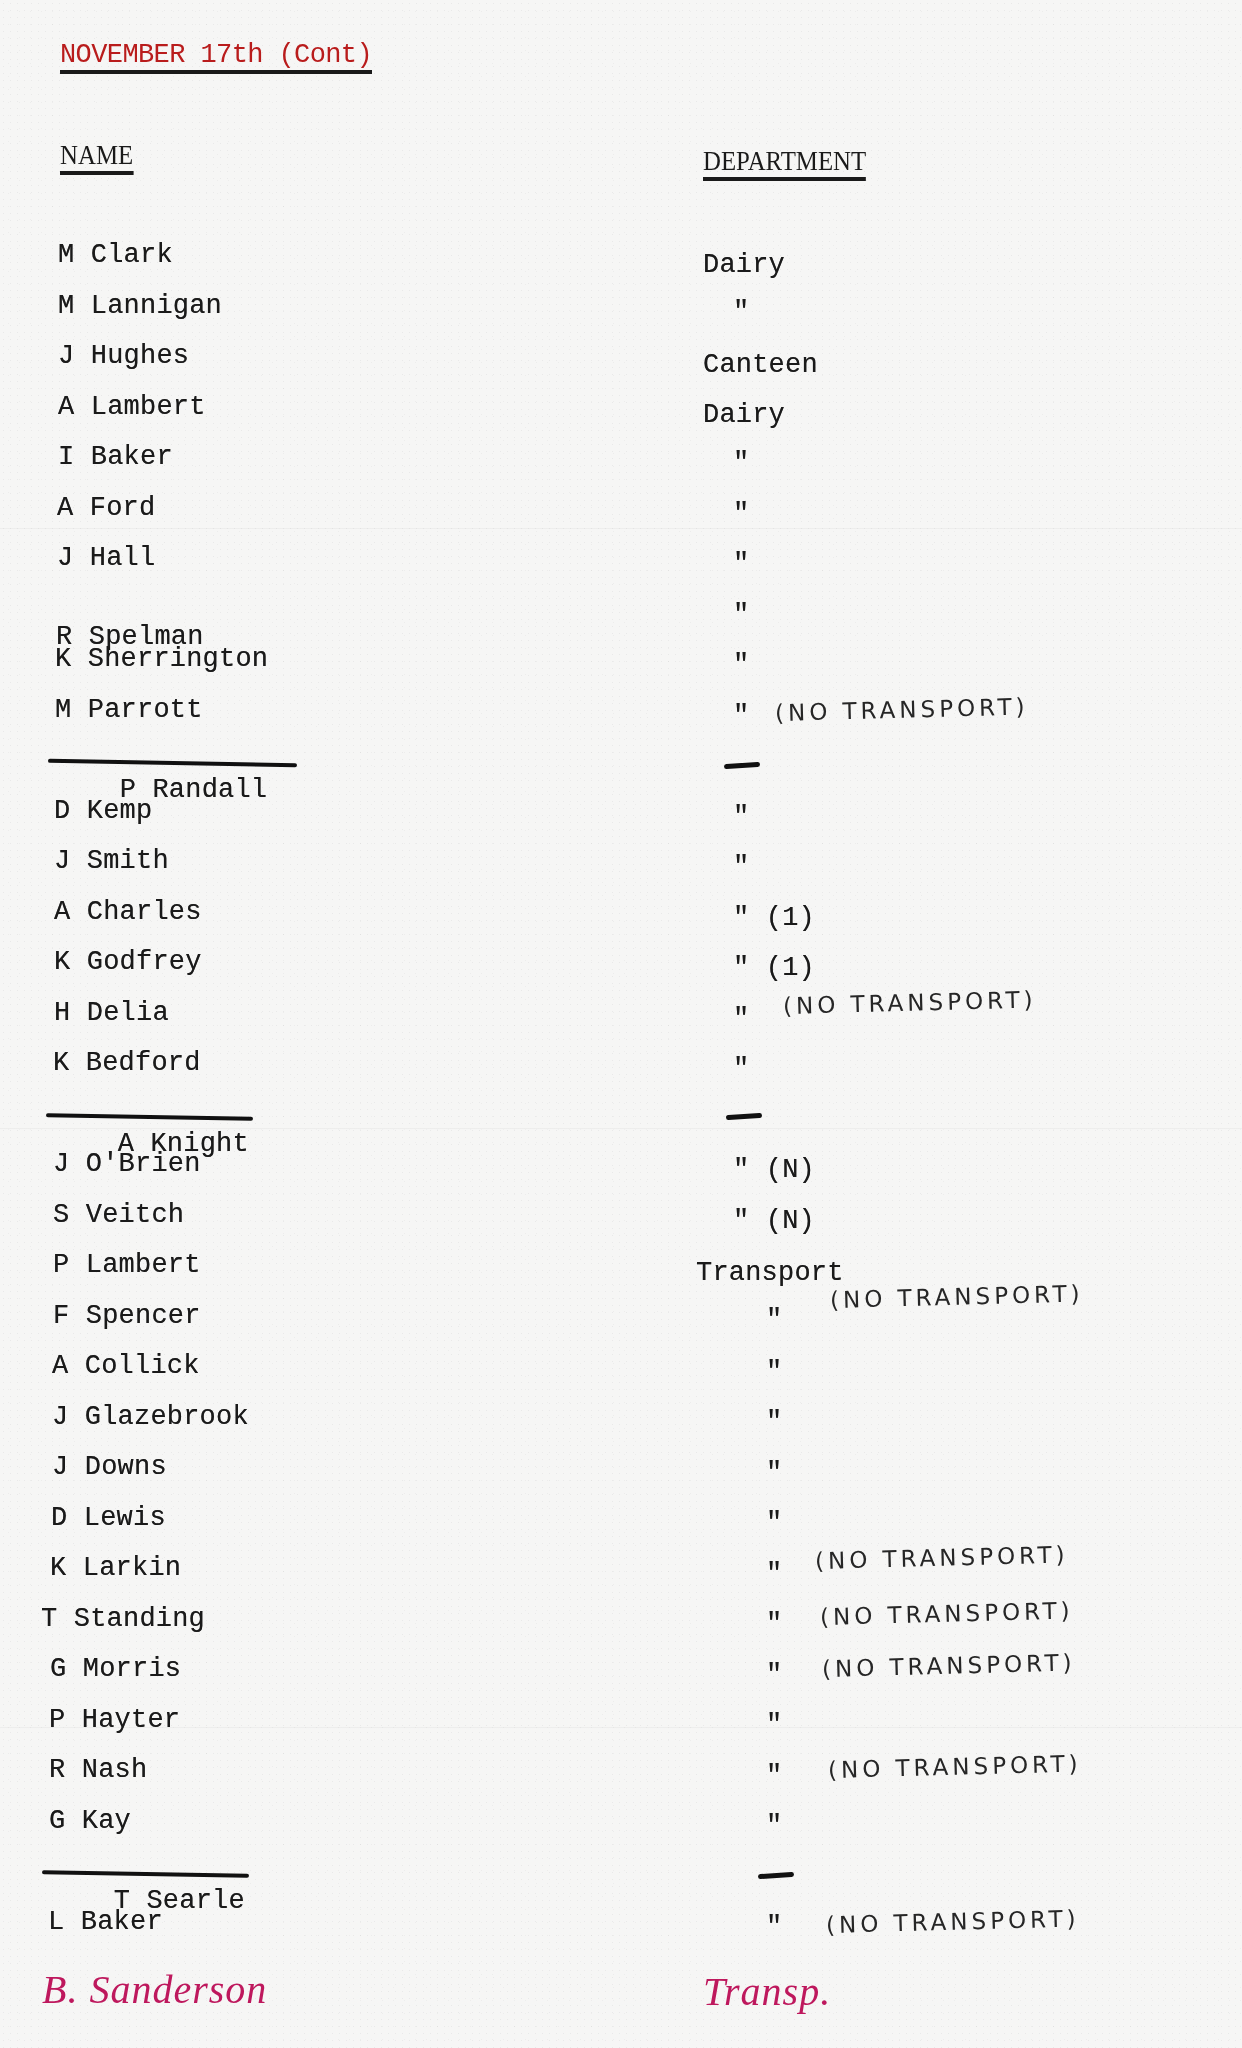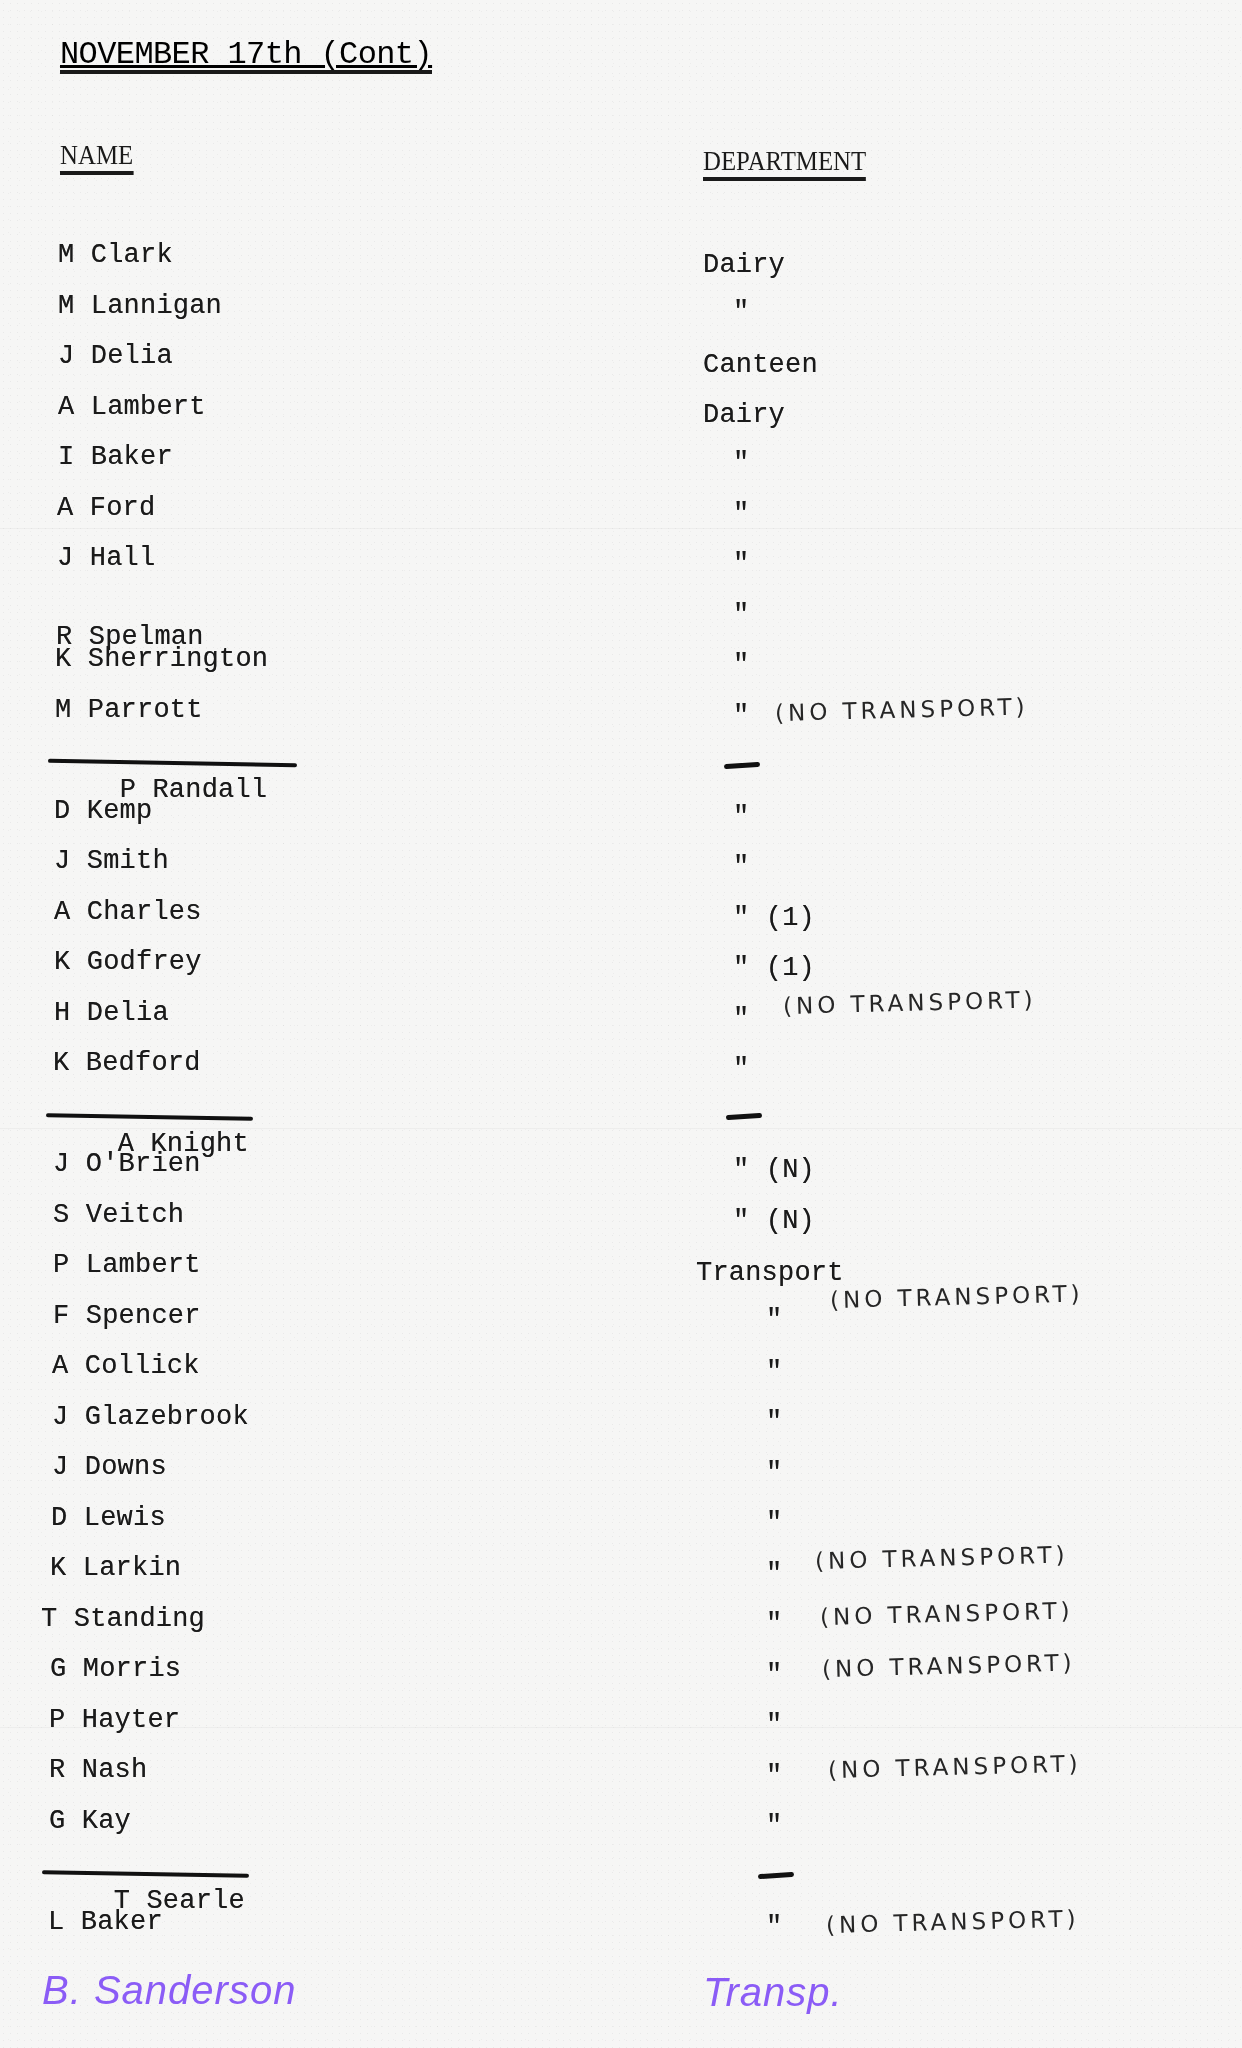--- a/index.html
+++ b/index.html
@@ -26,35 +26,35 @@
   .heading {
     position: absolute; white-space: pre;
     font-family: "Liberation Serif", "DejaVu Serif", serif;
     font-size: 27px; line-height: 30px; color: #1a1a1a;
     transform: scaleX(0.92); transform-origin: left top;
     border-bottom: 4px solid #1a1a1a; padding-bottom: 1px;
   }
   .title {
     position: absolute; white-space: pre;
     font-family: "Liberation Mono", "DejaVu Sans Mono", monospace;
-    font-size: 32px; line-height: 30px; color: #000000;
+    font-size: 27px; line-height: 30px; color: #b91c1c;
     letter-spacing: -0.6px;
-    border-bottom: 4px solid #1a1a1a; padding-bottom: 0px; text-decoration: underline;
+    border-bottom: 4px solid #1a1a1a; padding-bottom: 0px;
   }
   .hand {
     position: absolute; white-space: pre;
     font-family: "DejaVu Sans", sans-serif;
     font-size: 23px; line-height: 26px; color: #262626;
     letter-spacing: 4px; font-weight: normal;
     transform: rotate(-1.5deg); transform-origin: left center;
   }
   .sig {
     position: absolute; white-space: pre;
-    font-family: Liberation Sans, sans-serif; font-style: italic;
-    font-size: 40px; line-height: 44px; color: #8b5cf6;
+    font-family: Liberation Serif, serif; font-style: italic;
+    font-size: 40px; line-height: 44px; color: #be185d;
     letter-spacing: 1px;
   }
   .struck { position: relative; }
   .strike-line {
     position: absolute; left: -6px; right: -30px; top: 16px; height: 4px;
     background: #111; border-radius: 3px; transform: rotate(1deg);
   }
   .strike-line.short { right: -4px; }
   .dash-mark {
     position: absolute; height: 5px; width: 36px; background: #111;
@@ -69,21 +69,21 @@
 <div class="fold" style="top:1727px;"></div>
 
 <div class="title" style="left:60px; top:40px;">NOVEMBER 17th (Cont)</div>
 
 <div class="heading" style="left:60px; top:140px;">NAME</div>
 <div class="heading" style="left:703px; top:146px;">DEPARTMENT</div>
 
 <div>
   <div class="typed" style="left:58px; top:240px;">M Clark</div>
   <div class="typed" style="left:58px; top:291px;">M Lannigan</div>
-  <div class="typed" style="left:58px; top:341px;">J Delia</div>
+  <div class="typed" style="left:58px; top:341px;">J Hughes</div>
   <div class="typed" style="left:58px; top:392px;">A Lambert</div>
   <div class="typed" style="left:58px; top:442px;">I Baker</div>
   <div class="typed" style="left:57px; top:493px;">A Ford</div>
   <div class="typed" style="left:57px; top:543px;">J Hall</div>
   <div class="typed" style="left:56px; top:594px;margin-top:28px;">R Spelman</div>
   <div class="typed" style="left:55px; top:644px;">K Sherrington</div>
   <div class="typed" style="left:55px; top:695px;">M Parrott</div>
   <div class="typed struck" style="left:54px; top:745px; position:absolute;">
     <span>P Randall</span>
     <span class="strike-line"></span>

